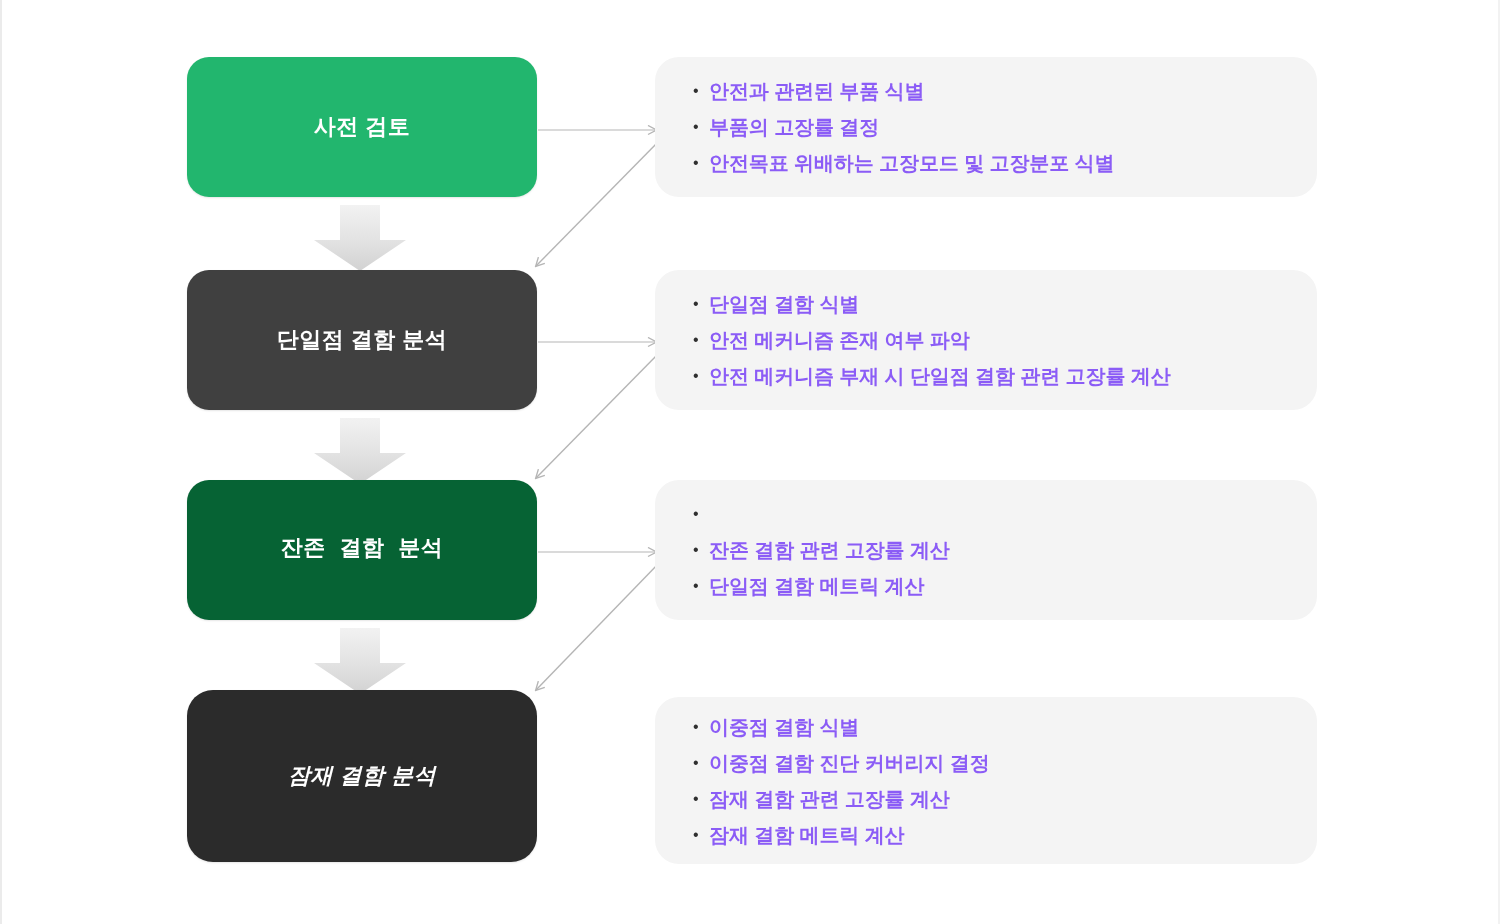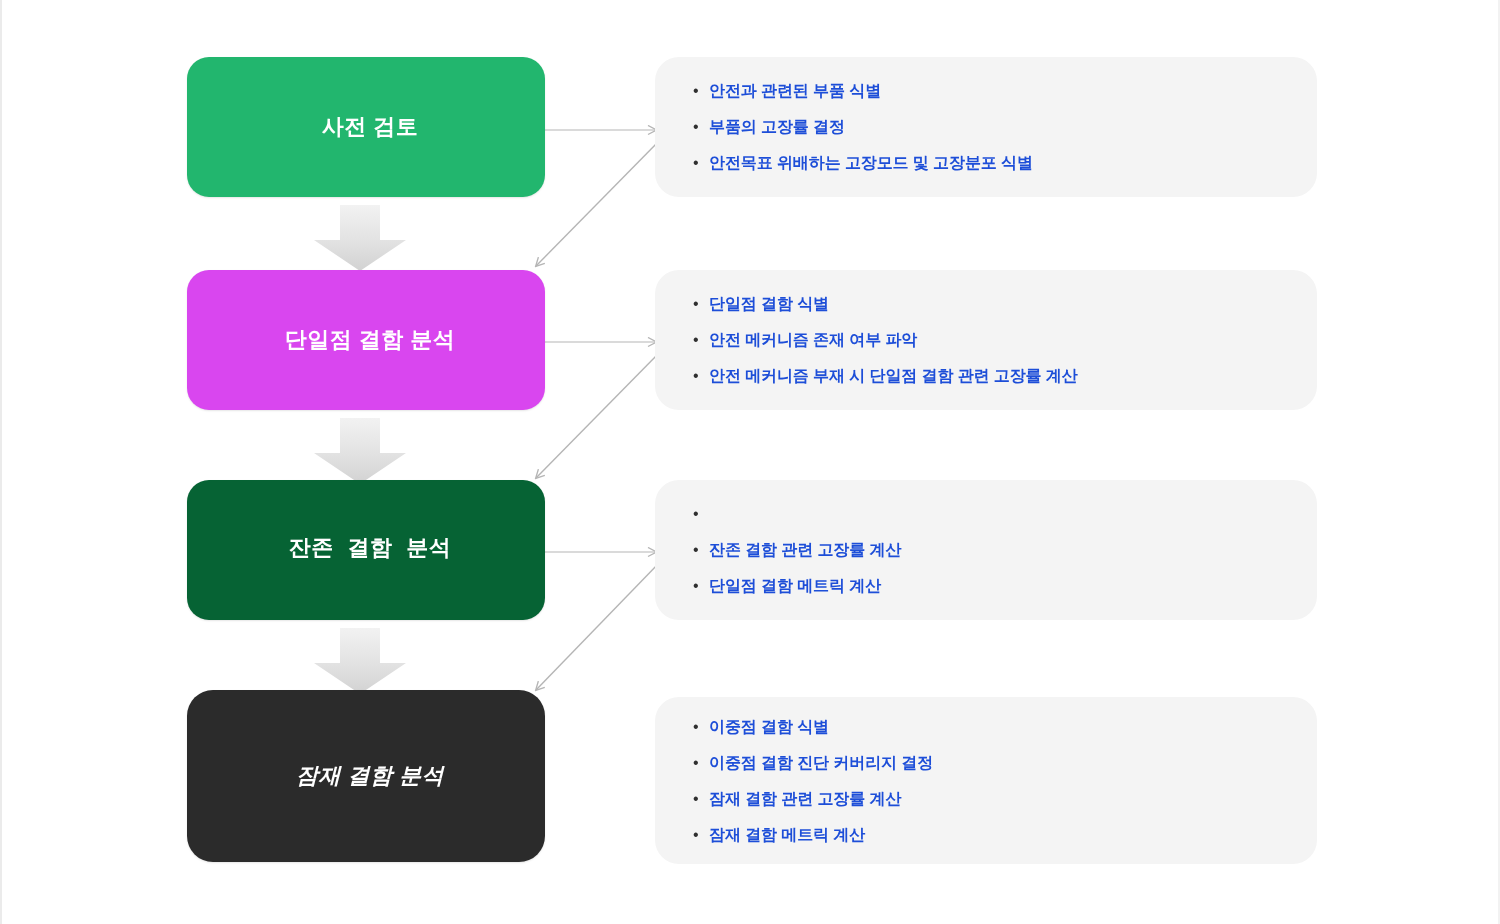--- a/index.html
+++ b/index.html
@@ -39,33 +39,32 @@
   .stage {
     position: absolute;
     left: 185px;
     width: 350px;
     border-radius: 22px;
     display: flex;
     align-items: center;
     justify-content: center;
     z-index: 3;
     box-shadow: 0 1px 2px rgba(0,0,0,0.10);
-    padding-left: 8px;
   }
   .stage-label {
     color: #ffffff;
     font-size: 22px;
     font-weight: bold;
     letter-spacing: 0.5px;
     text-align: center;
     line-height: 1.3;
   }
 
   #stage-0 { top: 57px;  height: 140px; background: #22b66e; }
-  #stage-1 { top: 270px; height: 140px; background: #d946ef; }
+  #stage-1 { top: 270px; height: 140px; background: #404040; }
   #stage-2 { top: 480px; height: 140px; background: #066334; font-family: Liberation Mono, monospace; }
   #stage-3 { top: 690px; height: 172px; background: #2b2b2b; border-radius: 26px; font-style: italic; }
 
   
   .panel {
     position: absolute;
     left: 653px;
     width: 662px;
     background: #f4f4f4;
     border-radius: 24px;
@@ -89,23 +88,23 @@
   }
   .bullet-dot {
     flex: 0 0 auto;
     width: 16px;
     font-size: 16px;
     line-height: 22px;
     color: #2f2f2f;
     text-align: left;
   }
   .bullet-text {
-    font-size: 16px;
+    font-size: 20px;
     line-height: 22px;
-    color: #1d4ed8;
+    color: #8b5cf6;
     font-weight: bold;
     letter-spacing: -0.1px;
     white-space: nowrap;
   }
 </style>
 </head>
 <body>
 
 <div id="canvas">
 

